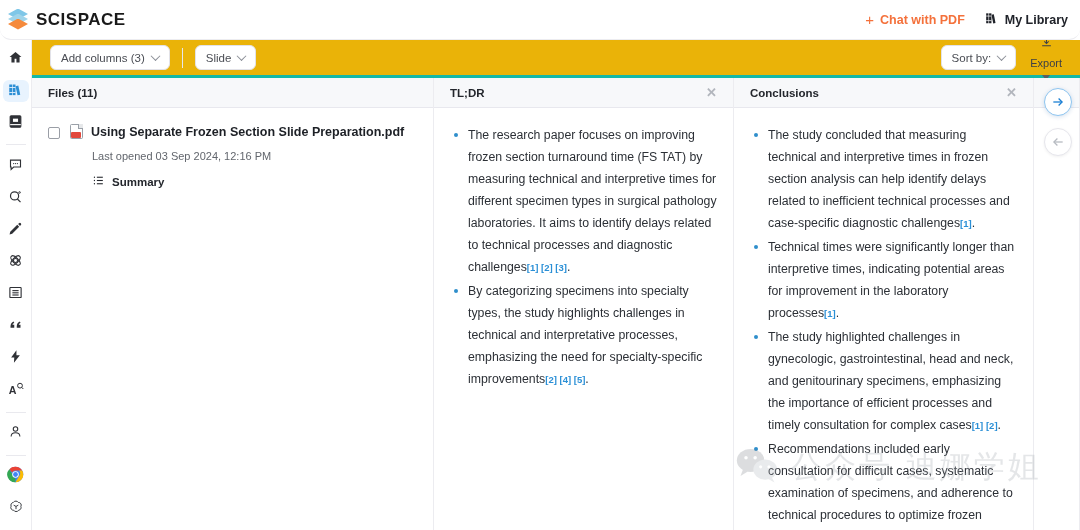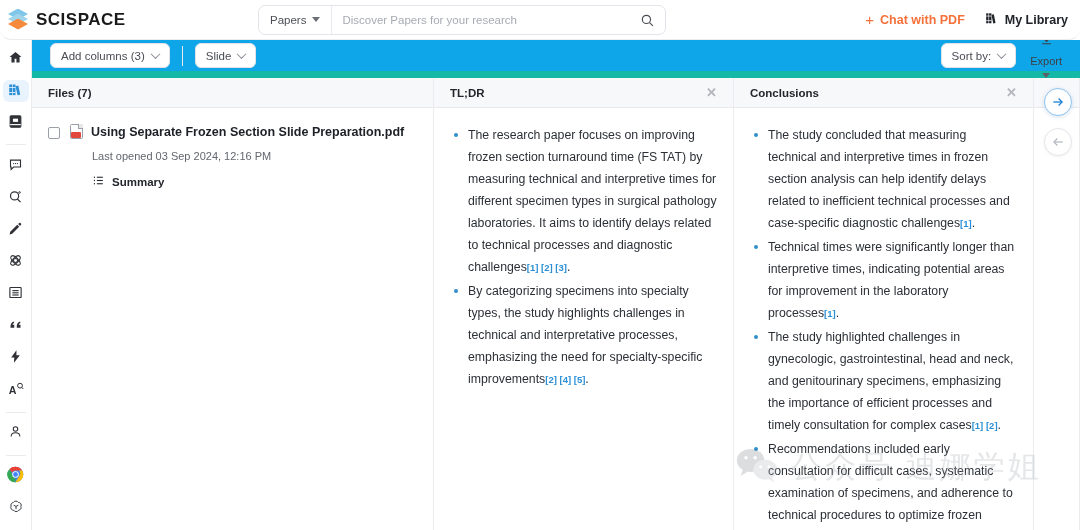--- a/index.html
+++ b/index.html
@@ -70,21 +70,21 @@
     border-radius: 6px; cursor: pointer; color: #2f3136;
   }
   .side-item.active { background: #e8f3fe; }
   .side-sep { width: 20px; height: 1px; background: #e9e9ee; margin: 0 0 10px 0; }
 
   
   .content { flex: 1; display: flex; flex-direction: column; min-width: 0; background: #fff; }
 
   .toolbar {
     height: 38px; min-height: 38px; display: flex; align-items: center;
-    padding: 0 18px; gap: 12px; border-bottom: 7px solid #14b8a6; background: #0ea5e9;
+    padding: 0 18px; gap: 12px; border-bottom: 3px solid #14b8a6; background: #eab308;
   }
   .pill {
     display: inline-flex; align-items: center; gap: 7px;
     height: 25px; padding: 0 10px;
     border: 1px solid #e2e2e8; border-radius: 6px;
     font-size: 11.5px; color: #4a4d54; background: #fff; cursor: pointer;
   }
   .chev { display: inline-block; width: 7px; height: 7px; border-right: 1.4px solid #8a8e96; border-bottom: 1.4px solid #8a8e96; transform: rotate(45deg) translate(-1px,-1px); }
   .vsep { width: 1px; height: 20px; background: #e7e7ec; }
   .toolbar-right { margin-left: auto; display: flex; align-items: center; gap: 14px; }
@@ -157,33 +157,20 @@
   <div class="topbar">
     <div class="brand">
       <span class="logo-stack">
         <span class="ly ly1"></span>
           <span class="ly ly2"></span>
           <span class="ly ly3"></span>
       </span>
       <span class="brand-name">SCISPACE</span>
     </div>
 
-    <div class="searchwrap">
-      <div class="search-scope">
-        <span>Papers</span>
-        <span class="caret"></span>
-      </div>
-      <input class="search-input" type="text" placeholder="Discover Papers for your research" style="">
-      <span class="search-btn">
-        <svg width="14" height="14" viewBox="0 0 24 24" fill="none" stroke="#4a4d54" stroke-width="2">
-          <circle cx="11" cy="11" r="7"></circle>
-            <line x1="16.5" y1="16.5" x2="22" y2="22"></line>
-        </svg>
-      </span>
-    </div>
 
     <div class="top-right">
       <div class="chatpdf">
         <span class="plus">+</span>
         <span>Chat with PDF</span>
       </div>
       <div class="mylib">
         <span>
           <svg width="14" height="14" viewBox="0 0 24 24">
             <rect x="2" y="4" width="4" height="17" fill="#20232a"></rect>
@@ -375,21 +362,21 @@
             <span>Export</span>
             <span class="tcaret"></span>
           </div>
         </div>
       </div>
 
       <div class="table">
 
         <div class="col col-files">
           <div class="col-head">
-            <span>Files (7)</span>
+            <span>Files (11)</span>
           </div>
           <div class="col-body">
             <div class="file-row">
               <div class="checkbox"></div>
               <div class="file-main">
                 <div class="file-title-row">
                   <span class="pdf-ic">
                     <span class="sheet"></span>
                       <span class="fold"></span>
                       <span class="tag"></span>

